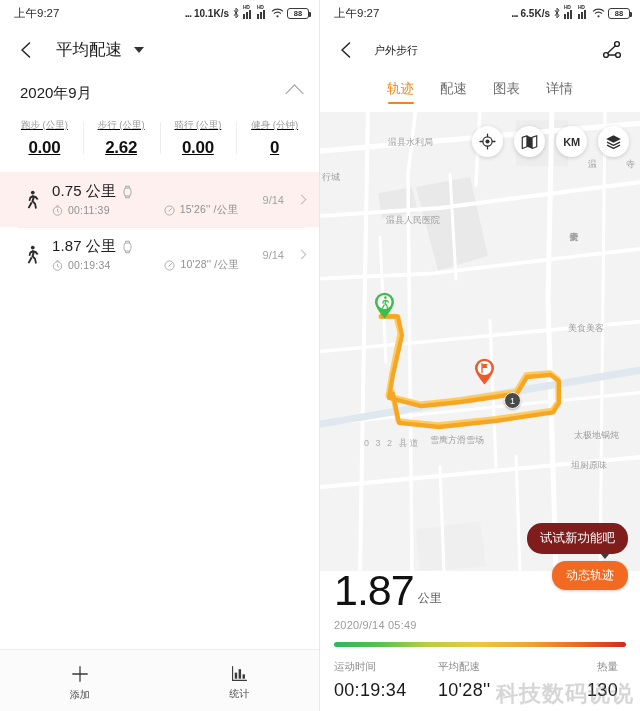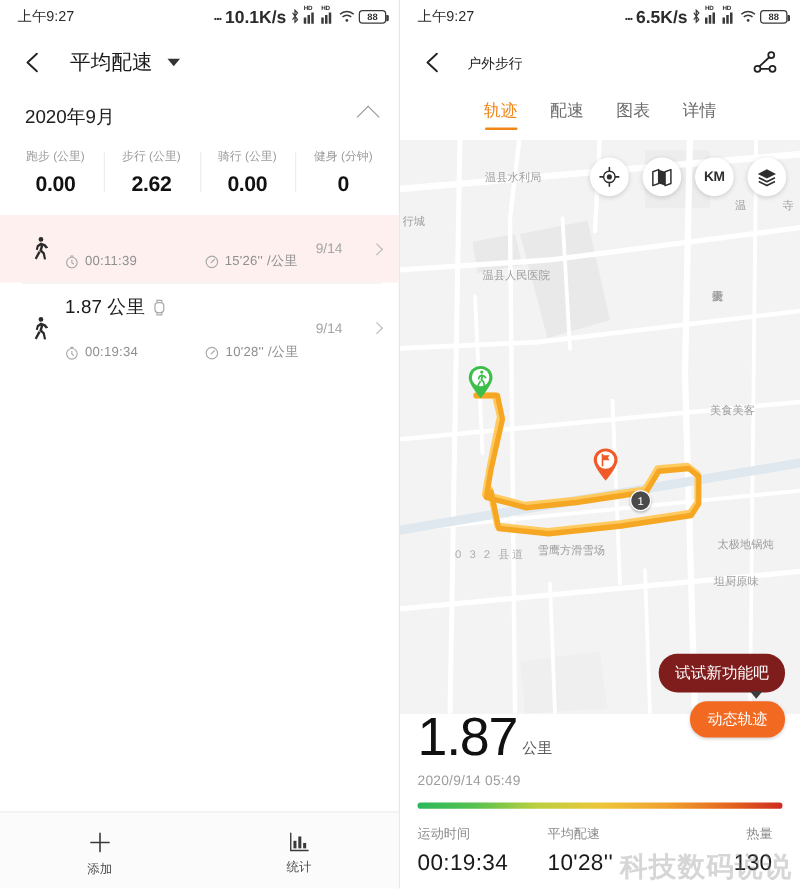--- a/index.html
+++ b/index.html
@@ -16,21 +16,21 @@
   .panel-right { background:#ffffff; display:flex; flex-direction:column; }
 
   
   .statusbar {
     height:26px; display:flex; align-items:center;
     padding:0 10px 0 14px; font-size:11px; color:#2b2b2b; flex:none;
   }
   .status-time { font-size:11.5px; letter-spacing:0px; }
   .status-right { margin-left:auto; display:flex; align-items:center; gap:3px; }
   .status-dots { letter-spacing:-1px; font-weight:bold; font-size:11px; }
-  .status-rate { font-size:14px; font-weight:bold; }
+  .status-rate { font-size:10px; font-weight:bold; }
   .bt-ic { width:8px; height:12px; position:relative; }
   .bt-ic svg { display:block; }
   .sig { display:flex; align-items:flex-end; gap:1px; height:11px; position:relative; }
   .sig i { display:block; width:2px; background:#3a3a3a; }
   .sig i:nth-child(1){height:3px;} .sig i:nth-child(2){height:5px;}
   .sig i:nth-child(3){height:7px;} .sig i:nth-child(4){height:9px;}
   .sig .hd { position:absolute; top:-4px; left:0; font-size:5px; font-weight:bold; letter-spacing:-0.3px; }
   .wifi-ic { width:13px; height:10px; }
   .batt {
     border:1.2px solid #3a3a3a; border-radius:3px; width:22px; height:11px;
@@ -60,21 +60,21 @@
   .chev-up {
     margin-left:auto; width:13px; height:13px;
     border-left:1.4px solid #9a9a9a; border-top:1.4px solid #9a9a9a;
     transform:rotate(45deg); cursor:pointer;
   }
 
   
   .stats-row { display:flex; padding:4px 6px 14px; flex:none; }
   .stat-cell {
     flex:1; text-align:center; position:relative;
-    display:flex; flex-direction:column; align-items:center; gap:6px;
+    display:flex; flex-direction:column; align-items:center; gap:6px;text-decoration:underline;
   }
   .stat-cell + .stat-cell:before {
     content:""; position:absolute; left:0; top:3px; bottom:4px; width:1px; background:#ededed;
   }
   .stat-label { font-size:9.5px; color:#9b9b9b; }
   .stat-value { font-size:17px; font-weight:bold; color:#111; letter-spacing:-0.3px; }
 
   
   .act-list { flex:1; overflow:hidden; }
   .act-item {
@@ -83,25 +83,25 @@
   }
   .act-item.highlight { background:#fdf0ef; }
   .act-item.sep:before {
     content:""; position:absolute; left:18px; right:14px; top:0; height:1px; background:#f0f0f0;
   }
   .act-icon { width:26px; flex:none; display:flex; justify-content:center; }
   .act-body { flex:1; margin-left:8px; }
   .act-line1 { display:flex; align-items:center; gap:6px; }
   .act-dist { font-size:15px; color:#1c1c1c; letter-spacing:0.1px; }
   .watch-ic { width:11px; height:14px; opacity:.75; }
-  .act-line2 { display:flex; align-items:center; margin-top:20px; gap:6px; }
+  .act-line2 { display:flex; align-items:center; margin-top:2px; gap:6px; }
   .metric { display:flex; align-items:center; gap:5px; }
   .metric-gap { width:42px; }
   .metric-text { font-size:10.5px; color:#8f8f8f; letter-spacing:0.2px; }
-  .act-right { display:flex; align-items:center; gap:24px; flex:none; }
+  .act-right { display:flex; align-items:center; gap:14px; flex:none; }
   .act-date { font-size:11px; color:#a3a3a3; }
   .chev-right {
     width:7px; height:7px; border-right:1.3px solid #bdbdbd; border-top:1.3px solid #bdbdbd;
     transform:rotate(45deg);
   }
 
   
   .bottom-nav {
     height:62px; border-top:1px solid #eeeeee; background:#fbfbfb;
     display:flex; align-items:center; flex:none;
@@ -274,20 +274,29 @@
 
     <div class="act-item highlight">
       <span class="act-icon">
         <svg viewBox="0 0 20 24" width="17" height="22">
           <circle cx="11.5" cy="3.2" r="2.2" fill="#2b2b2b"></circle>
           <path d="M11.3 6.2l-3.6 2.4-1.1 4.2 1.9.5.9-3.1 1.9-1-1.4 4.6 3.3 3.1 1.1 5.3 2-0.4-1.2-6-2.6-2.7 1.3-4 2.2 2.6 2.4-0.6-2.7-3.4z" fill="#2b2b2b"></path>
           <path d="M9.2 14.2l-3.6 6.8 1.8 1 3.8-6.6z" fill="#2b2b2b"></path>
         </svg>
       </span>
       <div class="act-body">
+        <div class="act-line1">
+          <span class="act-dist">0.75 公里</span>
+          <span class="watch-ic">
+            <svg viewBox="0 0 11 14" width="11" height="14">
+              <rect x="2" y="3" width="7" height="8" rx="2.4" fill="none" stroke="#8f8f8f" stroke-width="1"></rect>
+              <path d="M3.6 3V1.2h3.8V3M3.6 11v1.8h3.8V11" fill="none" stroke="#8f8f8f" stroke-width="1"></path>
+            </svg>
+          </span>
+        </div>
         <div class="act-line2">
           <span class="metric">
             <svg viewBox="0 0 12 12" width="11" height="11">
               <circle cx="6" cy="6.6" r="4.6" fill="none" stroke="#a8a8a8" stroke-width="1"></circle>
               <path d="M6 4.2v2.6l1.7 1.2" fill="none" stroke="#a8a8a8" stroke-width="1"></path>
               <path d="M4.6 1h2.8" stroke="#a8a8a8" stroke-width="1"></path>
             </svg>
             <span class="metric-text">00:11:39</span>
           </span>
           <span class="metric-gap"></span>

